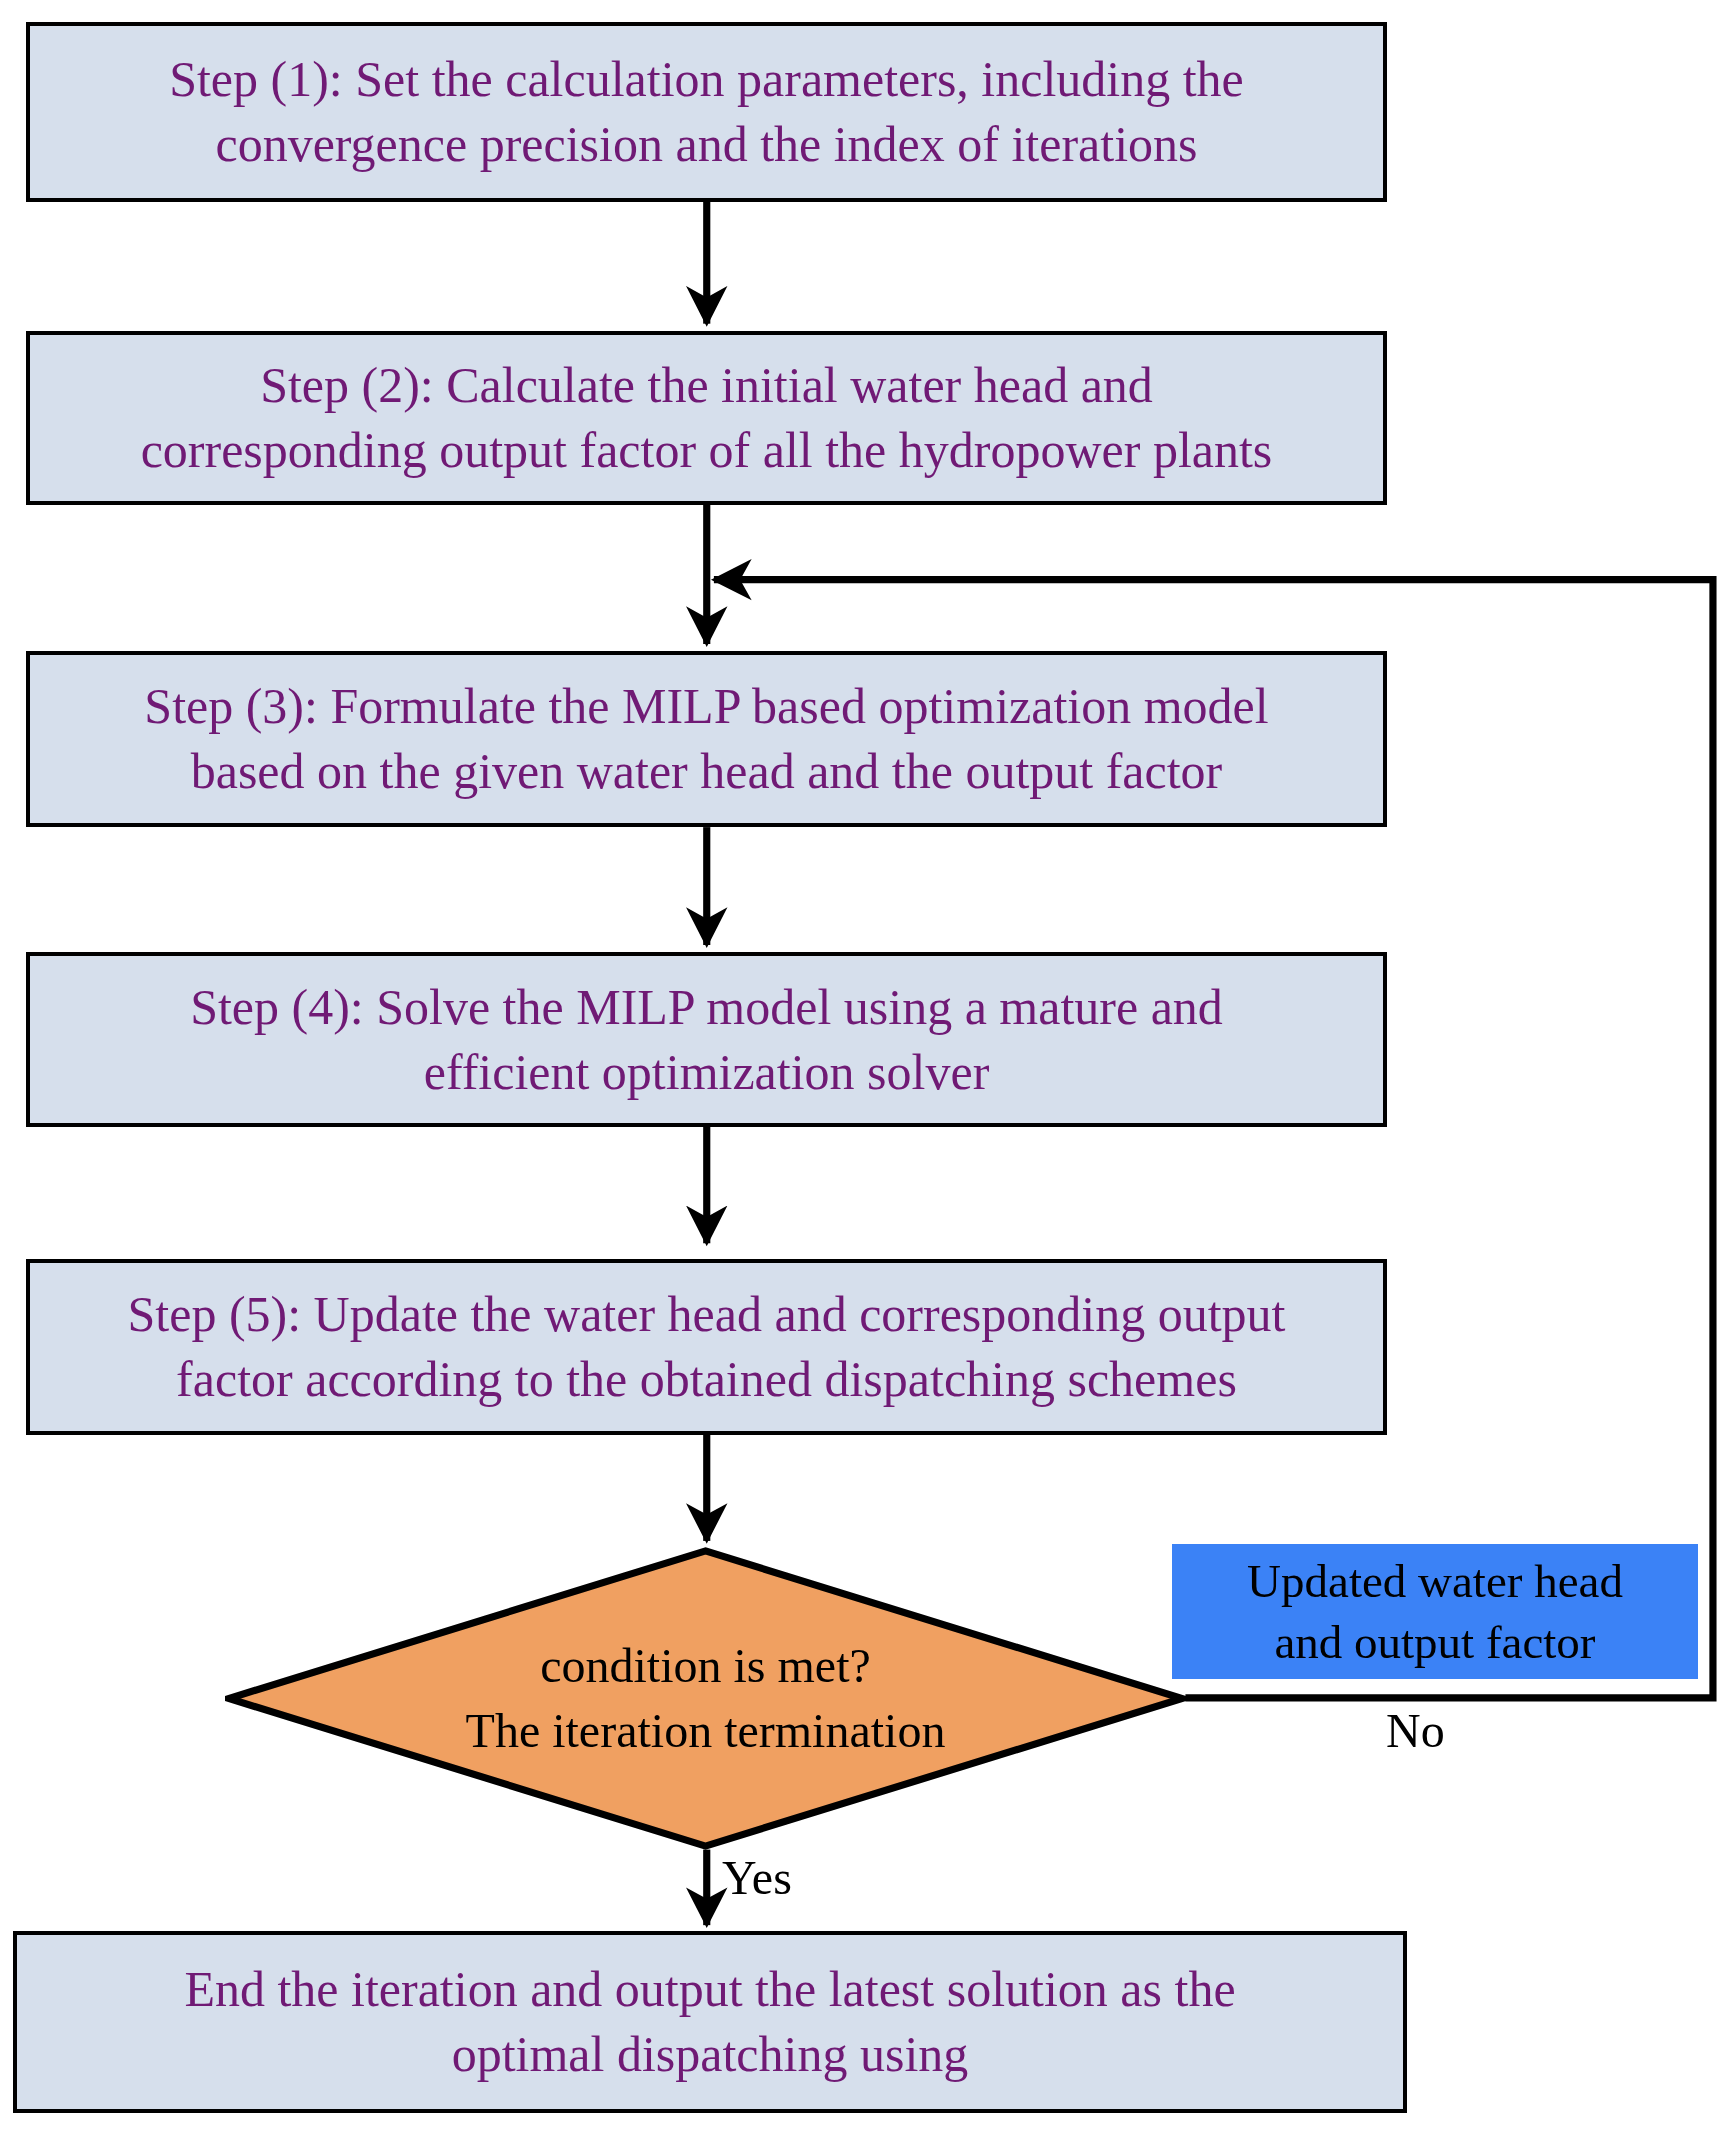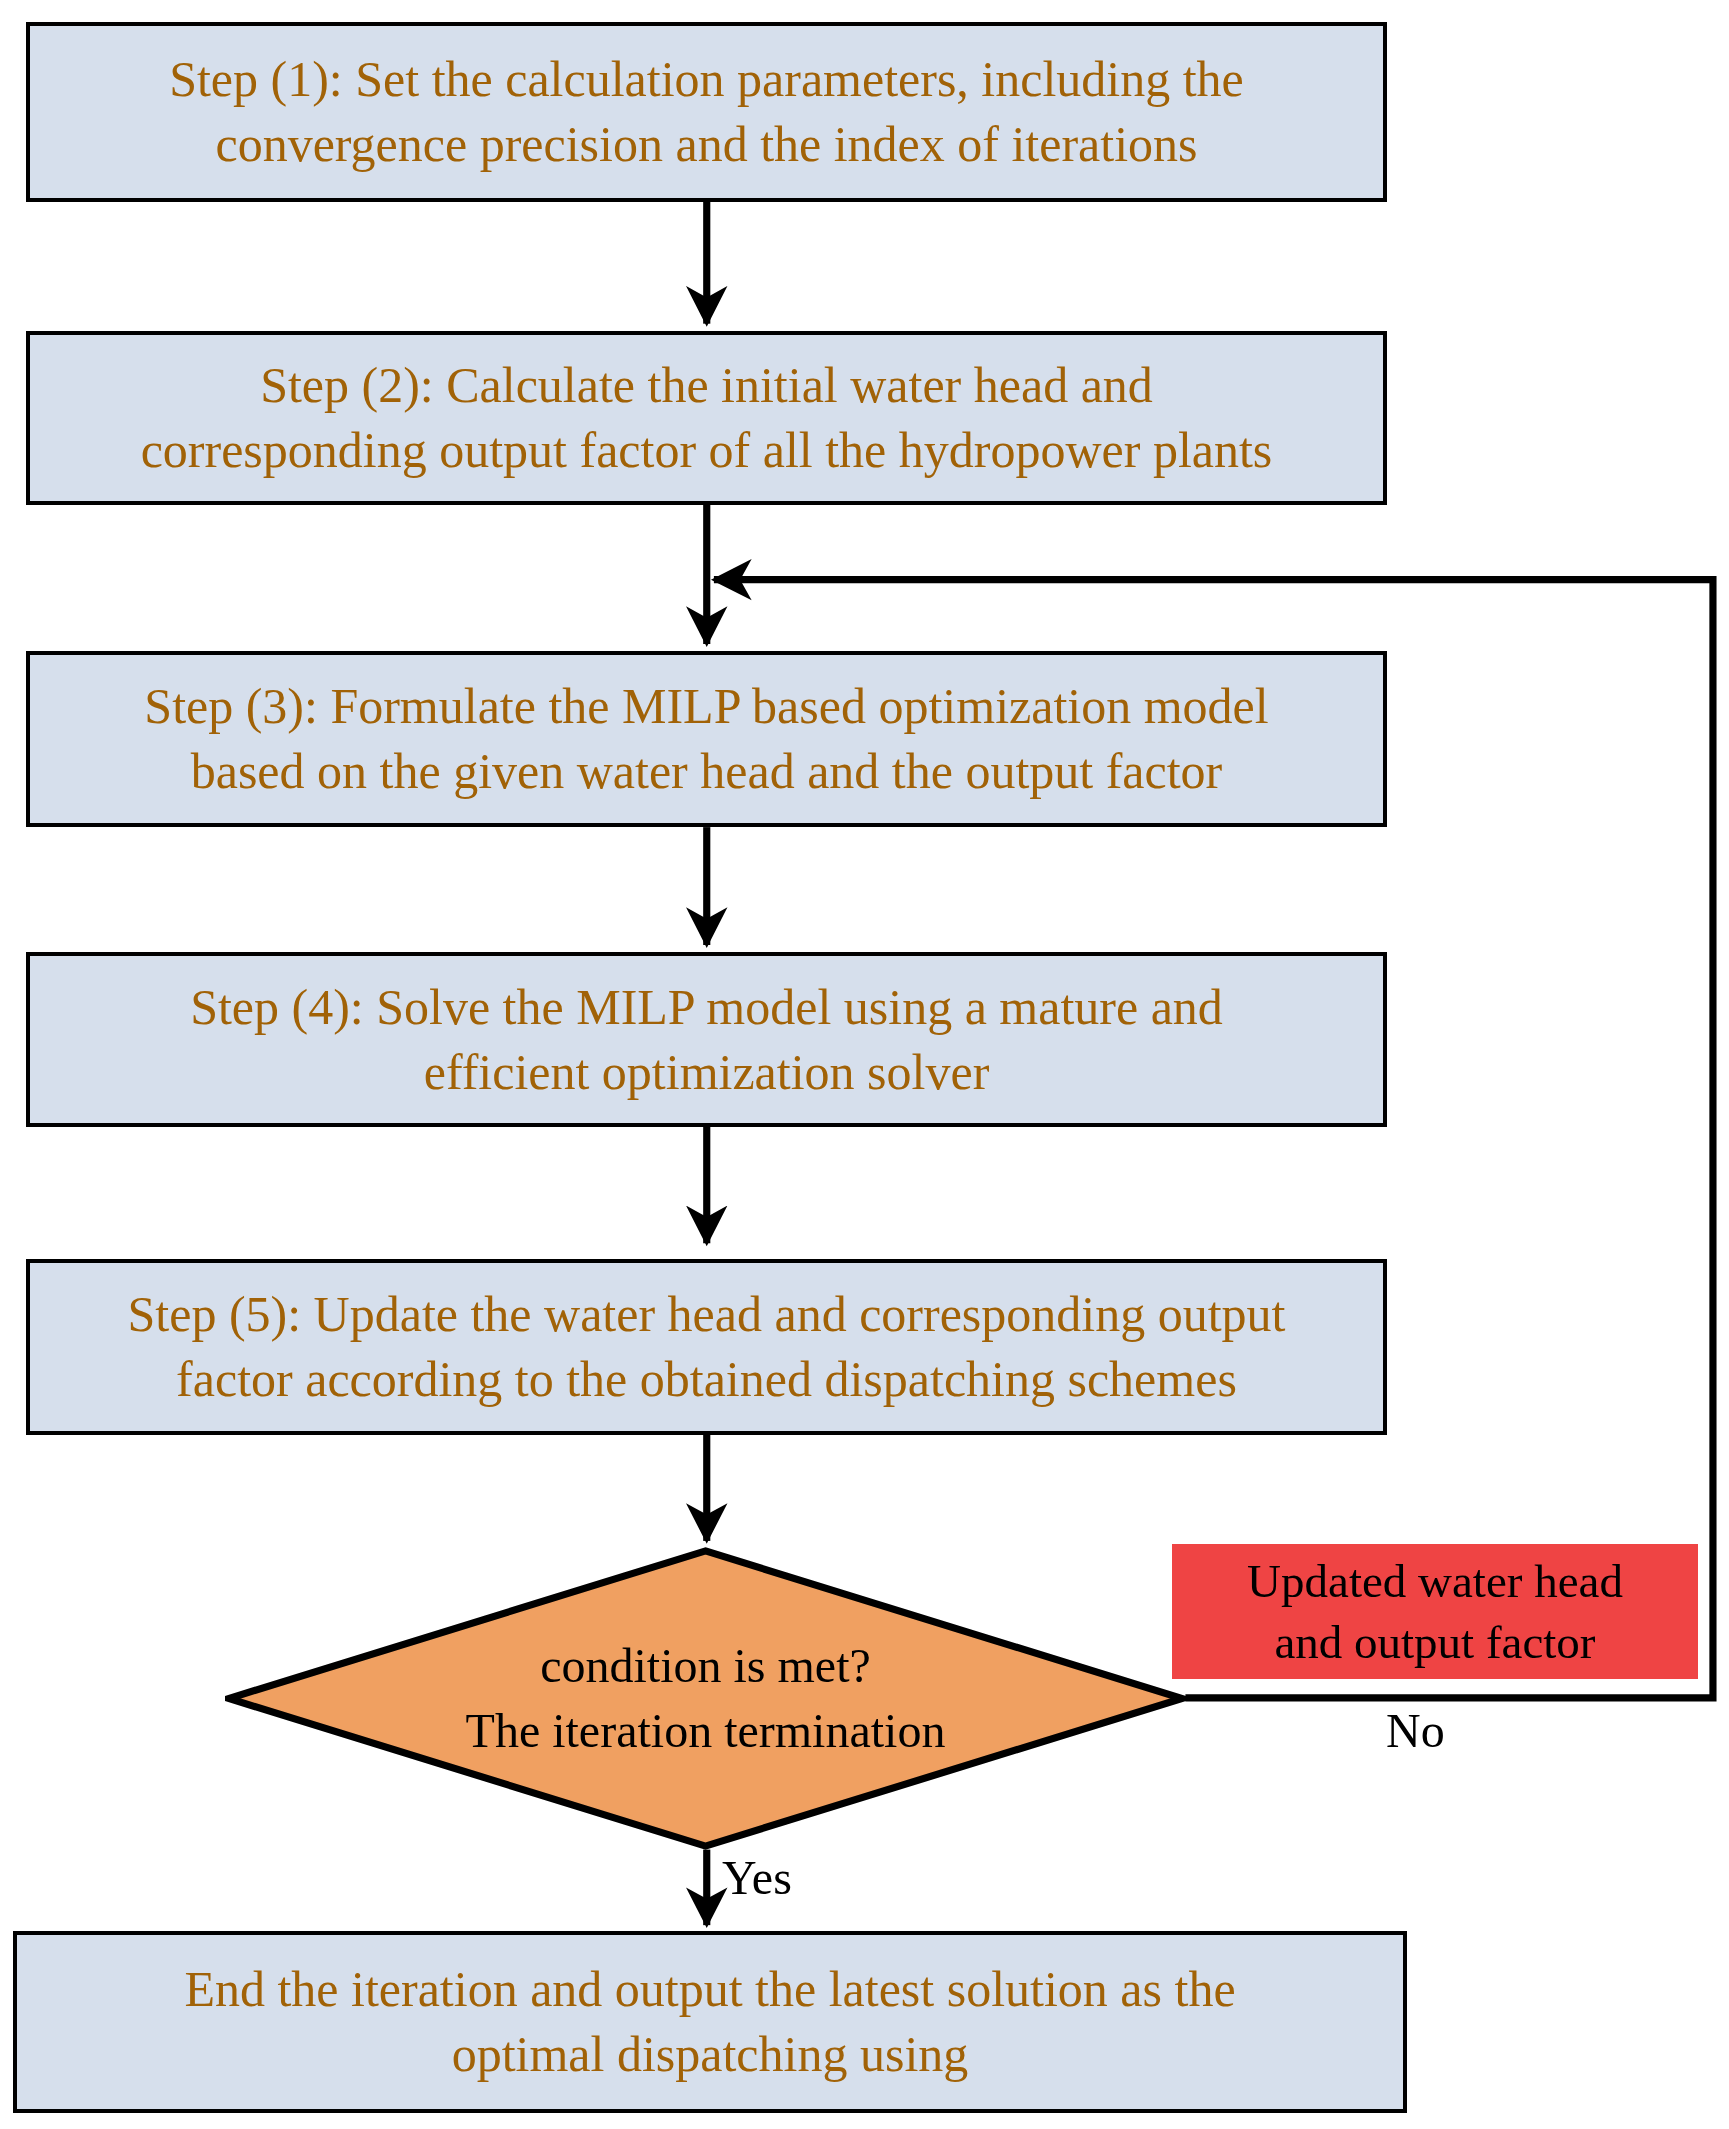--- a/index.html
+++ b/index.html
@@ -17,29 +17,29 @@
   }
   .proc-box {
     position: absolute;
     background: #d6dfec;
     border: 4.6px solid #000000;
     box-sizing: border-box;
     display: flex;
     align-items: center;
     justify-content: center;
     text-align: center;
-    color: #a16207;
+    color: #701a75;
     font-size: 50px;
     line-height: 1.30;
     padding: 0 17px;
     box-sizing: border-box;
   }
   .note-box {
     position: absolute;
-    background: #ef4444;
+    background: #3b82f6;
     border: none;
     display: flex;
     align-items: center;
     justify-content: center;
     text-align: center;
     color: #000000;
     font-size: 47px;
     line-height: 1.28;
     padding: 0 9px;
     box-sizing: border-box;

